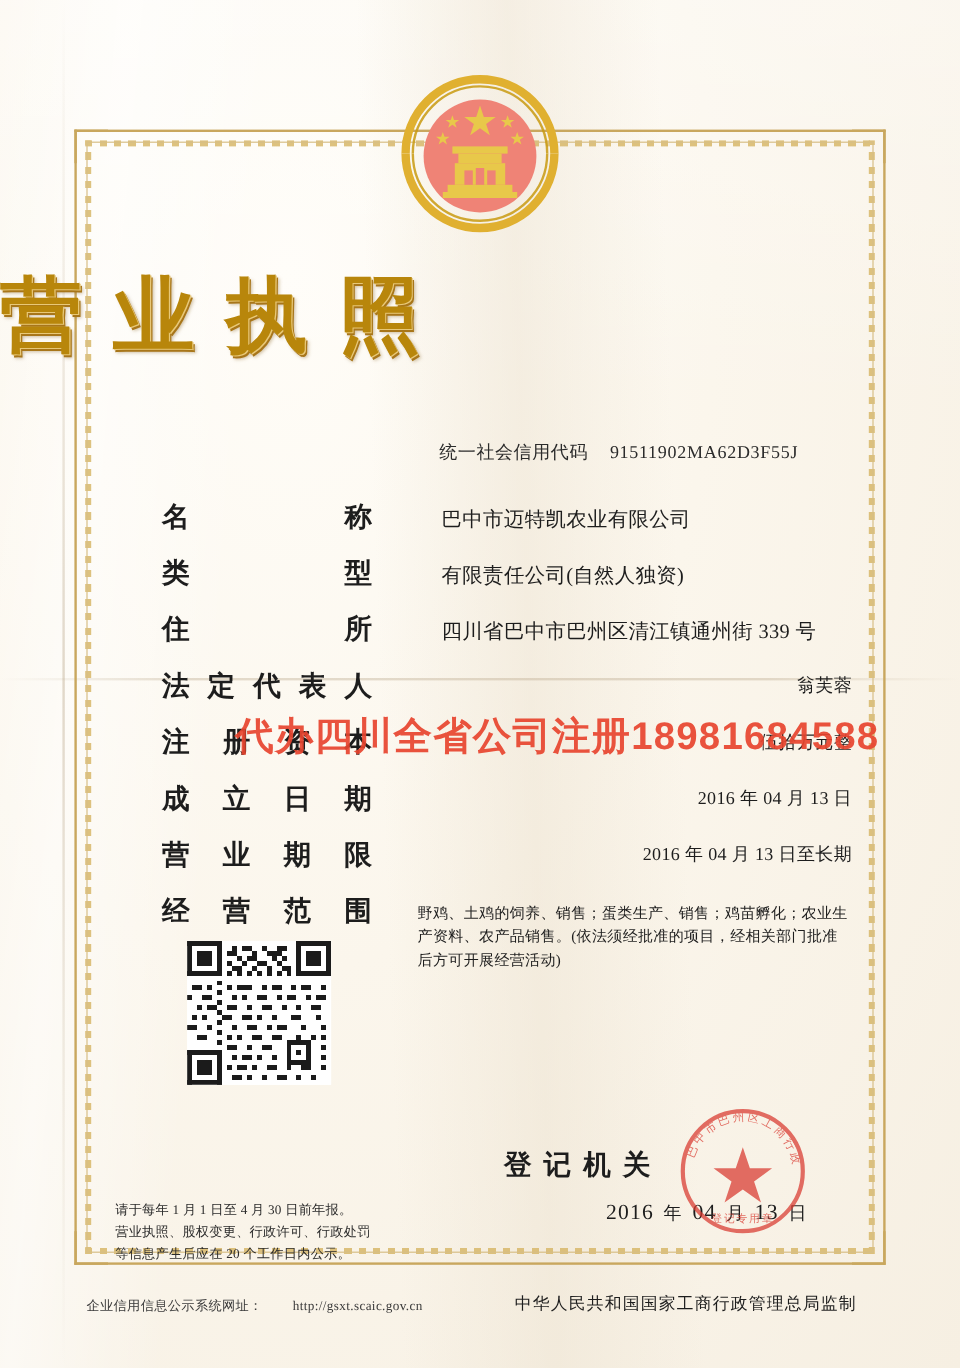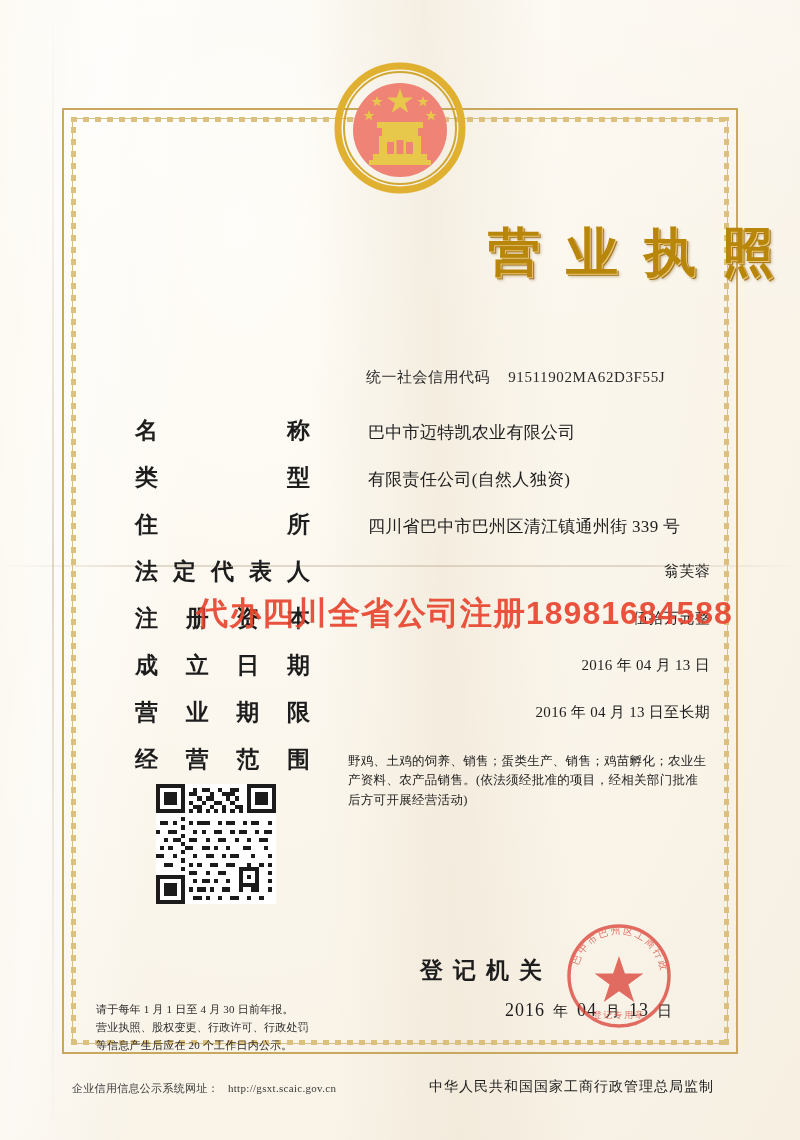--- a/index.html
+++ b/index.html
@@ -68,23 +68,23 @@
 
   
   .emblem{
     position:absolute;left:50%;top:58px;transform:translateX(-50%);
     width:150px;height:150px;
   }
 
   
   .title{
     position:absolute;left:0;right:0;top:218px;
-    text-align:right;
+    text-align:left;
     font-family:"Liberation Serif", serif;
-    font-size:52px;letter-spacing:26px;
+    font-size:68px;letter-spacing:26px;
     font-weight:bold;
     color:#b8860b;
     text-shadow:
       1px 1px 0 #e8c878,
       2px 2px 0 #a8761a,
       3px 3px 3px rgba(120,80,10,.35);
   }
 
   
   .credit-line{
@@ -162,21 +162,21 @@
   
   .notes{
     position:absolute;left:96px;top:1000px;
     font-size:11px;line-height:1.65;color:#2b2b2b;
     letter-spacing:.2px;
   }
   .footer-left{
     position:absolute;left:72px;bottom:44px;
     font-size:11px;color:#3a3a3a;letter-spacing:.3px;
   }
-  .footer-left .url{font-family:"Liberation Serif", serif;margin-left:6px;}
+  .footer-left .url{font-family:"Liberation Serif", serif;margin-left:22px;}
   .footer-right{
     position:absolute;right:86px;bottom:44px;
     font-size:14px;color:#1d1d1d;letter-spacing:1px;margin-left:43px;
   }
 </style>
 </head>
 <body>
 
 <div class="page">
   <div class="texture"></div>

